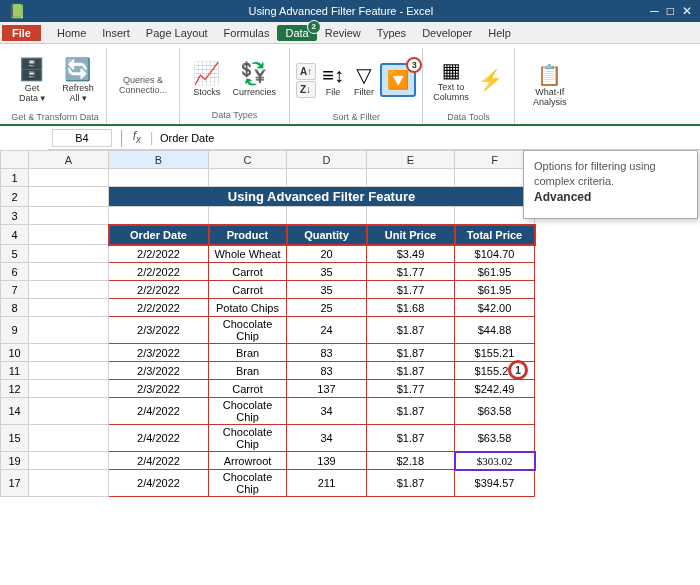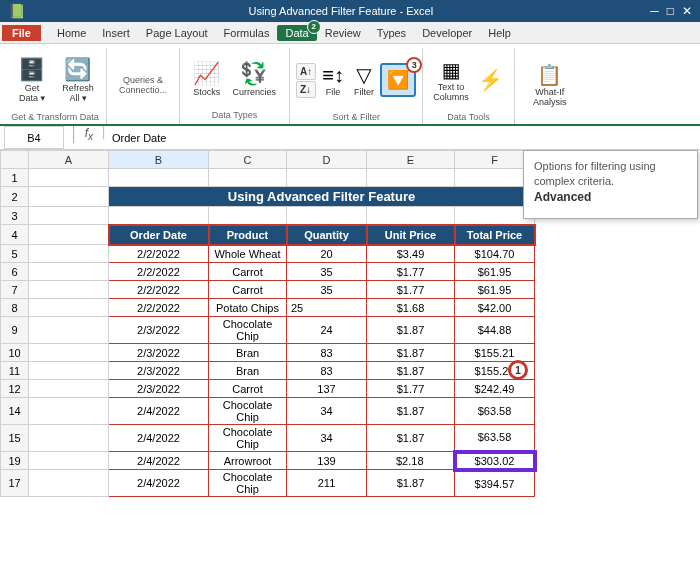--- a/index.html
+++ b/index.html
@@ -114,21 +114,21 @@
       <div style="flex:1; display:flex; align-items:center;">
         <div style="display:flex; flex-direction:column; align-items:center; padding:3px 4px; cursor:pointer; border-radius:3px;">
           <span style="font-size:20px;">📋</span>
           <span style="font-size:9px; color:#333; text-align:center;">What-If<br>Analysis</span>
         </div>
       </div>
       <div style="font-size:9px; color:#666; padding-bottom:2px;"></div>
     </div>
   </div>
 
-  <div style="display:flex; height:24px; border-bottom:1px solid #d0d0d0; padding:0 4px; background:#fff;">
+  <div style="display:flex; align-items:center; height:24px; border-bottom:1px solid #d0d0d0; padding:0 4px; background:#fff;margin-left:48px;">
     <input value="B4" style="width: 60px; border: 1px solid rgb(208, 208, 208); padding: 2px 4px; font-size: 11px; text-align: center; margin-right: 4px;">
     <span style="color:#aaa; font-size:14px; margin:0 2px;">│</span>
     <span style="color:#555; font-style:italic; font-size:12px; margin:0 4px;">f<sub>x</sub></span>
     <span style="color:#aaa; margin:0 4px;">│</span>
     <input value="Order Date" style="flex: 1 1 0%; border: none; font-size: 11px; outline: none; background: transparent;">
   </div>
 
   <div style="flex:1; display:flex; overflow:hidden; position:relative; background:#fff;">
 
     <div style="flex:1; overflow:auto; position:relative;">
@@ -216,21 +216,21 @@
             <td style="border:1px solid #c9352c; text-align:center; font-size:11px; padding:1px 4px; height:18px;">Carrot</td>
             <td style="border:1px solid #c9352c; text-align:center; font-size:11px; padding:1px 4px; height:18px;">35</td>
             <td style="border:1px solid #c9352c; text-align:center; font-size:11px; padding:1px 4px; height:18px;">$1.77</td>
             <td style="border:1px solid #c9352c; text-align:center; font-size:11px; padding:1px 4px; height:18px;">$61.95</td>
           </tr>
           <tr>
             <td style="background:#f5f5f5; border:1px solid #d0d0d0; text-align:center; font-size:11px; height:18px;">8</td>
             <td style="border:1px solid #d0d0d0; height:18px;"></td>
             <td style="border:1px solid #c9352c; text-align:center; font-size:11px; padding:1px 4px; height:18px;">2/2/2022</td>
             <td style="border:1px solid #c9352c; text-align:center; font-size:11px; padding:1px 4px; height:18px;">Potato Chips</td>
-            <td style="border:1px solid #c9352c; text-align:left; font-size:11px; padding:1px 4px; height:18px;">25</td>
+            <td style="border:1px solid #c9352c; text-align:center; font-size:11px; padding:1px 4px; height:18px;">25</td>
             <td style="border:1px solid #c9352c; text-align:center; font-size:11px; padding:1px 4px; height:18px;">$1.68</td>
             <td style="border:1px solid #c9352c; text-align:center; font-size:11px; padding:1px 4px; height:18px;">$42.00</td>
           </tr>
           <tr>
             <td style="background:#f5f5f5; border:1px solid #d0d0d0; text-align:center; font-size:11px; height:18px;">9</td>
             <td style="border:1px solid #d0d0d0; height:18px;"></td>
             <td style="border:1px solid #c9352c; text-align:center; font-size:11px; padding:1px 4px; height:18px;">2/3/2022</td>
             <td style="border:1px solid #c9352c; text-align:center; font-size:11px; padding:1px 4px; height:18px;">Chocolate Chip</td>
             <td style="border:1px solid #c9352c; text-align:center; font-size:11px; padding:1px 4px; height:18px;">24</td>
             <td style="border:1px solid #c9352c; text-align:center; font-size:11px; padding:1px 4px; height:18px;">$1.87</td>
@@ -281,21 +281,21 @@
             <td style="border:1px solid #c9352c; text-align:center; font-size:11px; padding:1px 4px; height:18px;">$1.87</td>
             <td style="border:1px solid #c9352c; text-align:center; font-size:11px; padding:1px 4px; height:18px;">$63.58</td>
           </tr>
           <tr>
             <td style="background:#f5f5f5; border:1px solid #d0d0d0; text-align:center; font-size:11px; height:18px;">19</td>
             <td style="border:1px solid #d0d0d0; height:18px;"></td>
             <td style="border:1px solid #c9352c; text-align:center; font-size:11px; padding:1px 4px; height:18px;">2/4/2022</td>
             <td style="border:1px solid #c9352c; text-align:center; font-size:11px; padding:1px 4px; height:18px;">Arrowroot</td>
             <td style="border:1px solid #c9352c; text-align:center; font-size:11px; padding:1px 4px; height:18px;">139</td>
             <td style="border:1px solid #c9352c; text-align:center; font-size:11px; padding:1px 4px; height:18px;">$2.18</td>
-            <td style="border:4px solid #6d28d9; text-align:center; font-size:11px; padding:1px 4px; height:18px;">$303.02</td>
+            <td style="border:2px solid #6d28d9; text-align:center; font-size:11px; padding:1px 4px; height:18px;font-family:Liberation Serif, serif;">$303.02</td>
           </tr>
           <tr>
             <td style="background:#f5f5f5; border:1px solid #d0d0d0; text-align:center; font-size:11px; height:18px;">17</td>
             <td style="border:1px solid #d0d0d0; height:18px;"></td>
             <td style="border:1px solid #c9352c; text-align:center; font-size:11px; padding:1px 4px; height:18px;">2/4/2022</td>
             <td style="border:1px solid #c9352c; text-align:center; font-size:11px; padding:1px 4px; height:18px;">Chocolate Chip</td>
             <td style="border:1px solid #c9352c; text-align:center; font-size:11px; padding:1px 4px; height:18px;">211</td>
             <td style="border:1px solid #c9352c; text-align:center; font-size:11px; padding:1px 4px; height:18px;">$1.87</td>
             <td style="border:1px solid #c9352c; text-align:center; font-size:11px; padding:1px 4px; height:18px;">$394.57</td>
           </tr>

